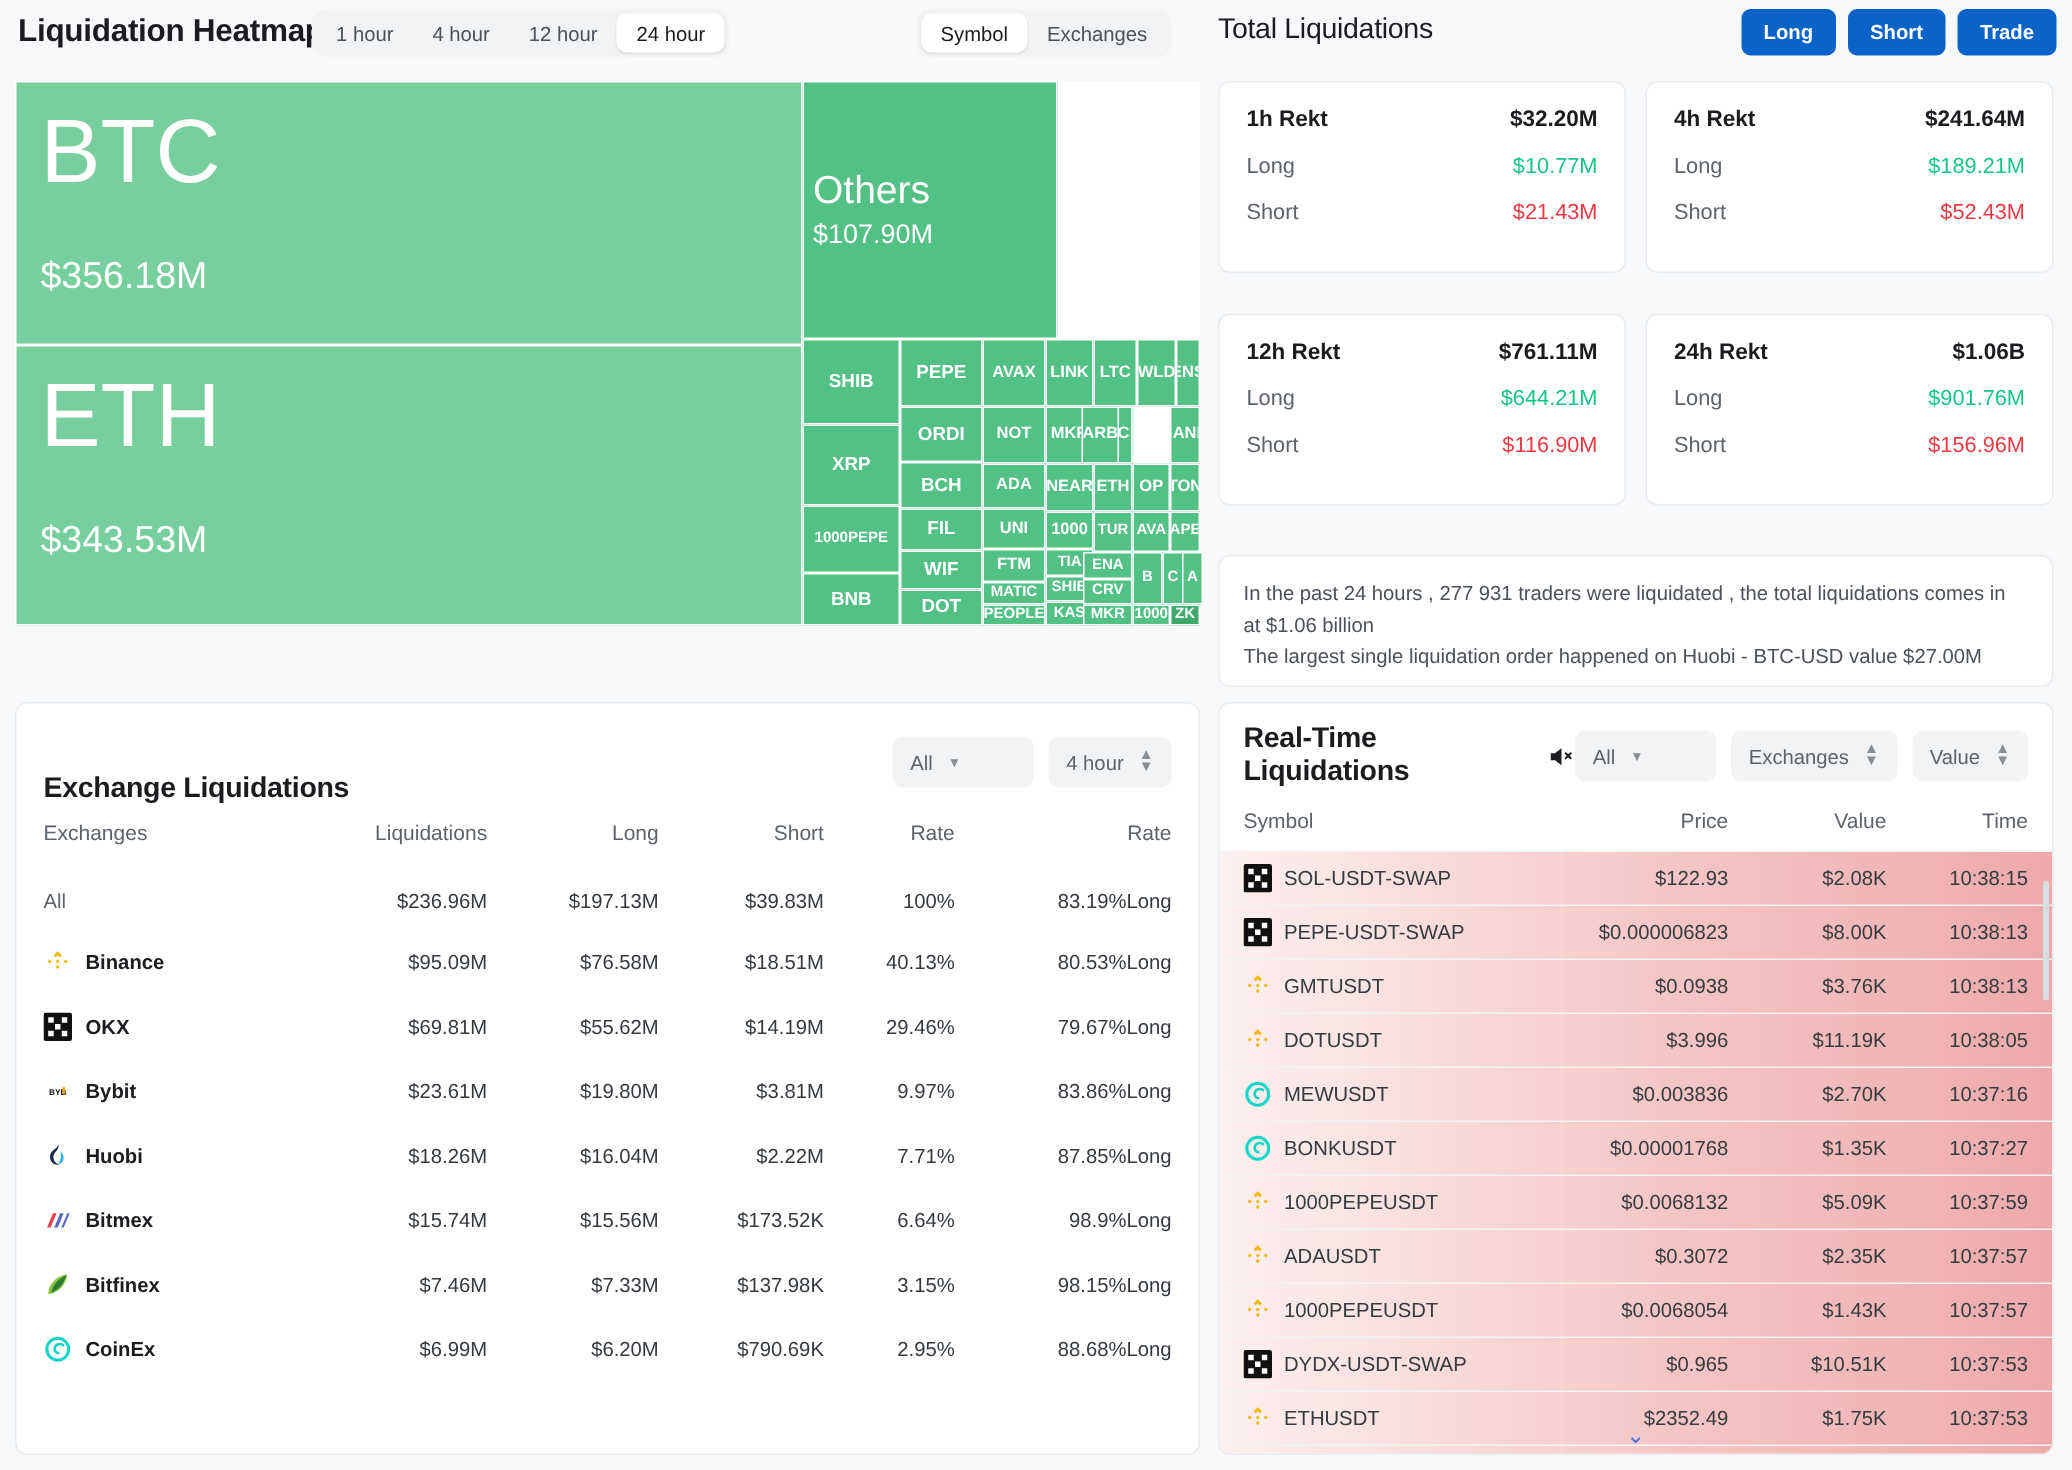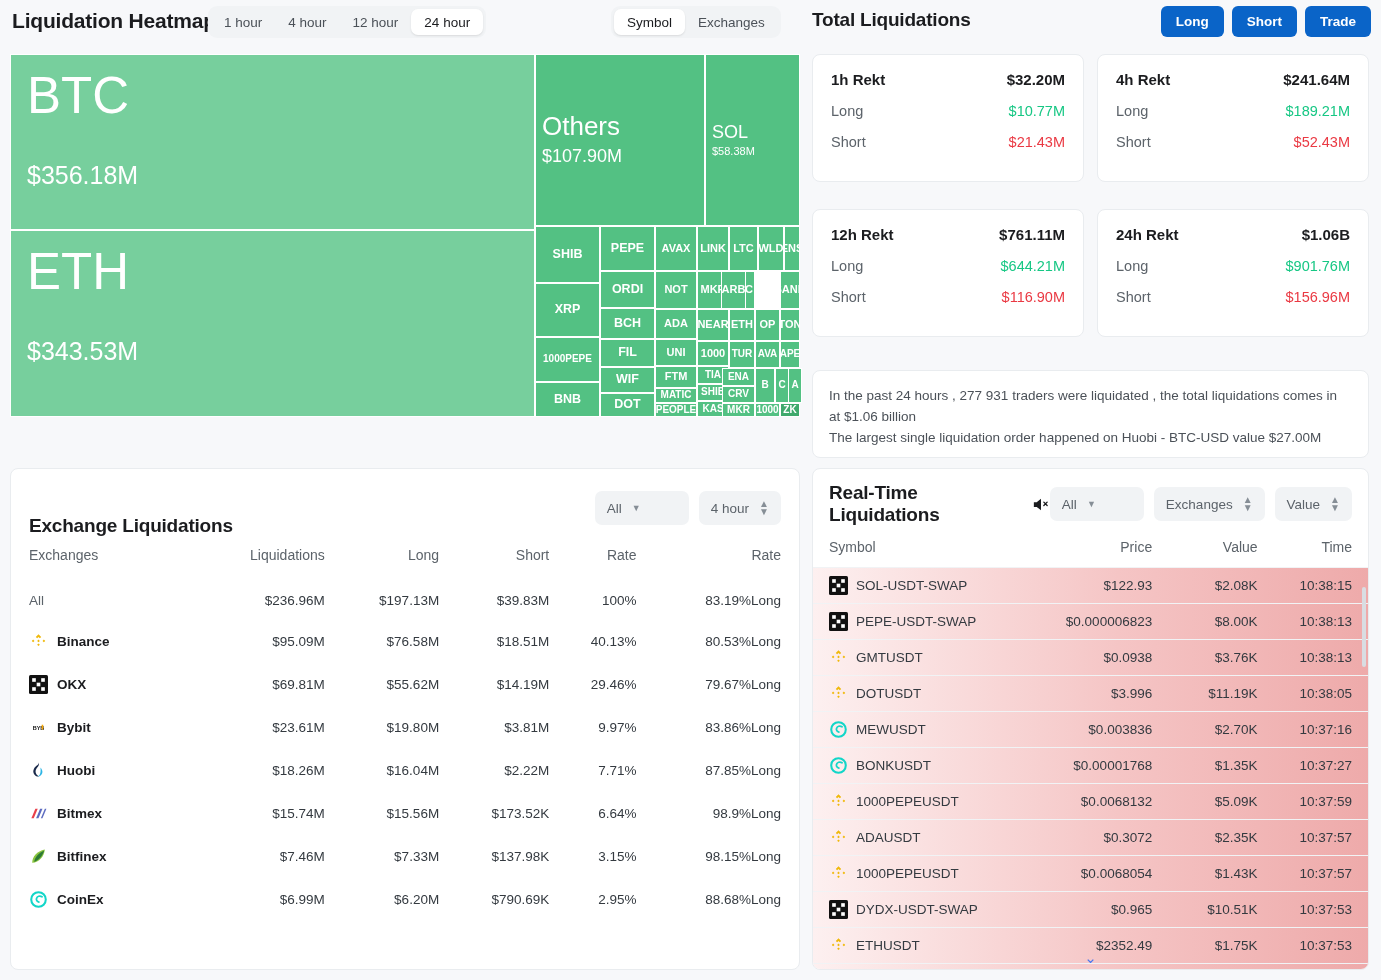--- a/index.html
+++ b/index.html
@@ -36,21 +36,21 @@
     height: 26px; padding: 0 13px; border-radius: 7px;
     display: flex; align-items: center; justify-content: center;
     font-size: 13.5px; color: #4b5158; cursor: pointer;
     white-space: nowrap; background: transparent; border: none;
     font-family: inherit;
   }
   .pill.active { background: #ffffff; color: #1b1c1f; box-shadow: 0 1px 2px rgba(0,0,0,.10); }
 
   .tl-title {
     position: absolute; left: 812px; top: 9px;
-    font-size: 19px; font-weight: bold; letter-spacing: -.2px;
+    font-size: 19px; font-weight: normal; letter-spacing: -.2px;
   }
   .bluebtns { position: absolute; right: 10px; top: 6px; display: flex; gap: 8px; }
   .bluebtn {
     background: #0a64c8; color: #fff; border: none; border-radius: 6px;
     height: 31px; padding: 0 15px; font-size: 13.5px; font-weight: bold;
     cursor: pointer; font-family: inherit;
   }
 
   
   .treemap {
@@ -64,21 +64,21 @@
     padding: 4px 6px; cursor: pointer;
   }
   .tile.big { justify-content: flex-start; padding: 14px 16px; }
   .tile .sym { white-space: nowrap; line-height: 1.05; }
   .tile .val { white-space: nowrap; }
 
   .tile.lvl-light { background: #77cf9d; }
   .tile.lvl-mid   { background: #53c183; }
   .tile.lvl-dark  { background: #3fa96c; }
 
-  .sz-xl .sym { font-size: 51px; font-weight: 300; }
+  .sz-xl .sym { font-size: 60px; font-weight: 300; }
   .sz-xl .val { font-size: 25px; font-weight: 400; margin-top: 38px; }
   .sz-lg .sym { font-size: 26px; font-weight: 400; }
   .sz-lg .val { font-size: 18px; font-weight: 400; margin-top: 6px; }
   .sz-md .sym { font-size: 18px; font-weight: 400; }
   .sz-md .val { font-size: 11px; font-weight: 400; margin-top: 3px; }
   .sz-sm .sym { font-size: 12.5px; font-weight: bold; text-align: center; }
   .sz-xs .sym { font-size: 11px; font-weight: bold; text-align: center; }
   .sz-xxs .sym { font-size: 10px; font-weight: bold; text-align: center; }
   .sz-sm, .sz-xs, .sz-xxs { align-items: center; justify-content: center; }
 
@@ -198,24 +198,20 @@
       <div class="sym">BTC</div>
       <div class="val">$356.18M</div>
     </div>
     <div class="tile sz-xl lvl-light big" style="left: 0px; top: 176px; width: 525px; height: 187px;">
       <div class="sym">ETH</div>
       <div class="val">$343.53M</div>
     </div>
     <div class="tile sz-lg lvl-mid" style="left: 525px; top: 0px; width: 170px; height: 172px;">
       <div class="sym">Others</div>
       <div class="val">$107.90M</div>
-    </div>
-    <div class="tile sz-md lvl-mid" style="left: 695px; top: 0px; width: 95px; height: 172px;">
-      <div class="sym">SOL</div>
-      <div class="val">$58.38M</div>
     </div>
     <div class="tile sz-sm lvl-mid" style="left: 525px; top: 172px; width: 65px; height: 57px;">
       <div class="sym">SHIB</div>
     </div>
     <div class="tile sz-sm lvl-mid" style="left: 525px; top: 229px; width: 65px; height: 54px;">
       <div class="sym">XRP</div>
     </div>
     <div class="tile sz-xxs lvl-mid" style="left: 525px; top: 283px; width: 65px; height: 45px;">
       <div class="sym">1000PEPE</div>
     </div>

